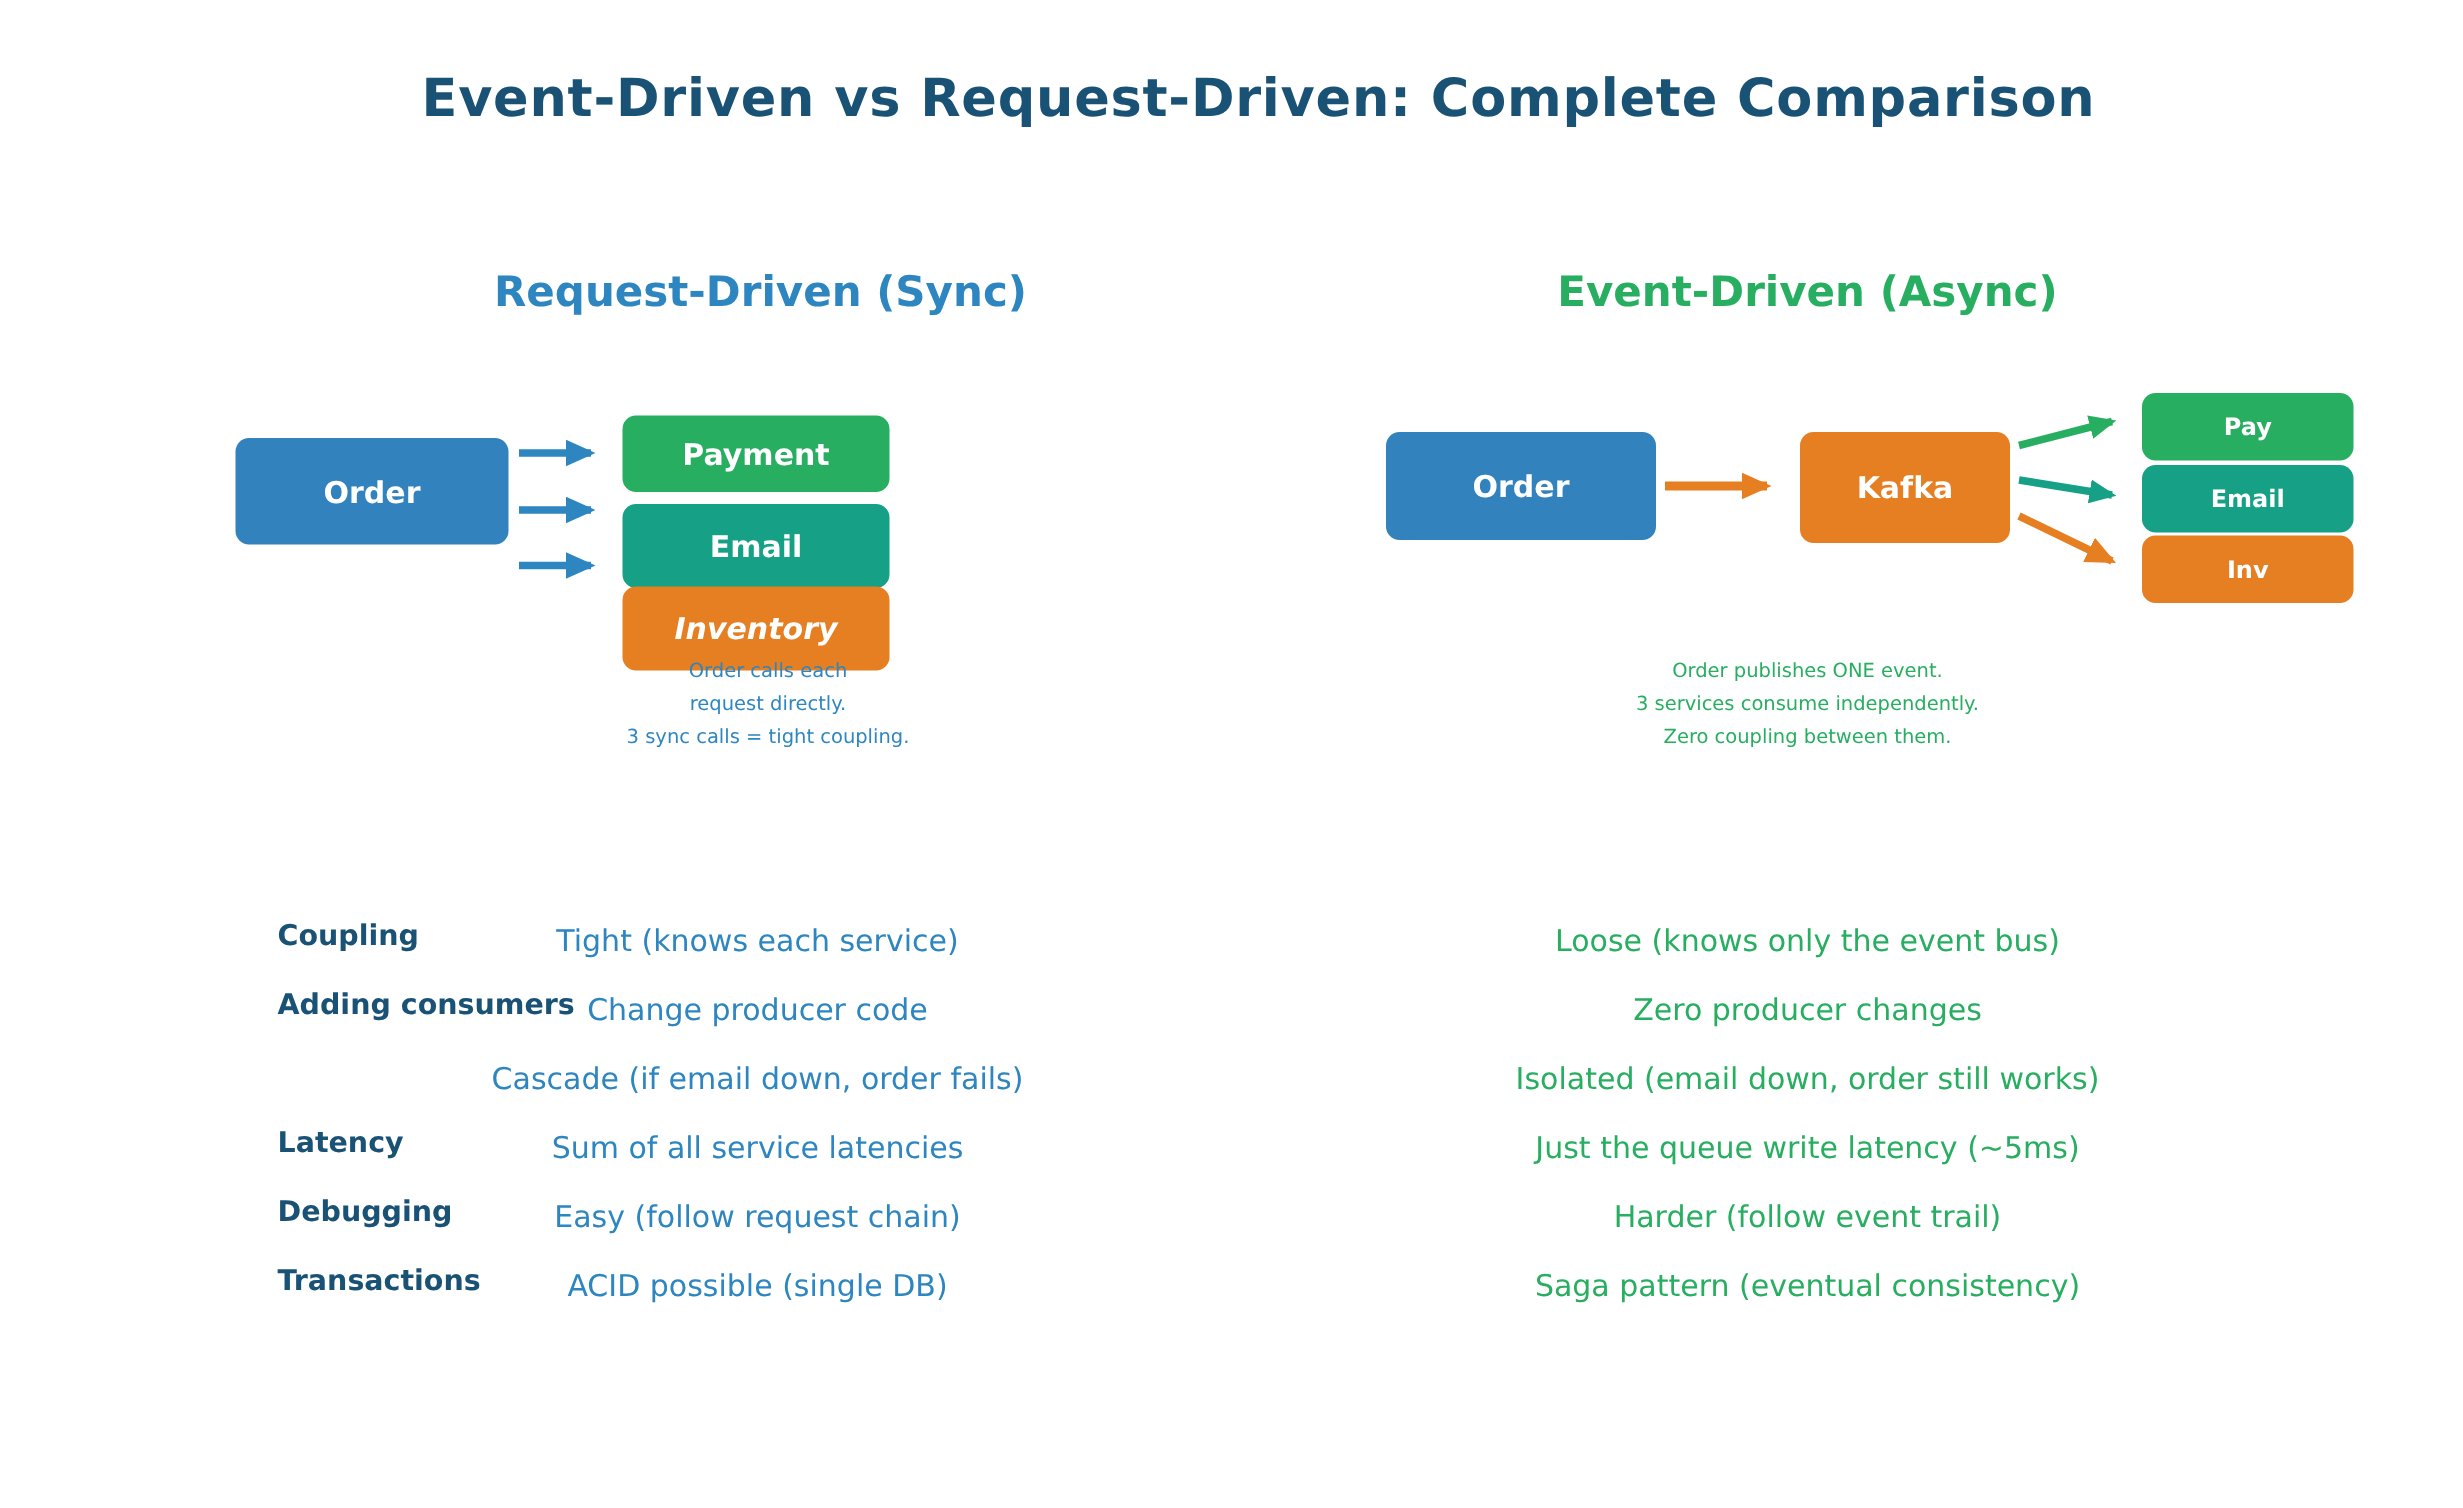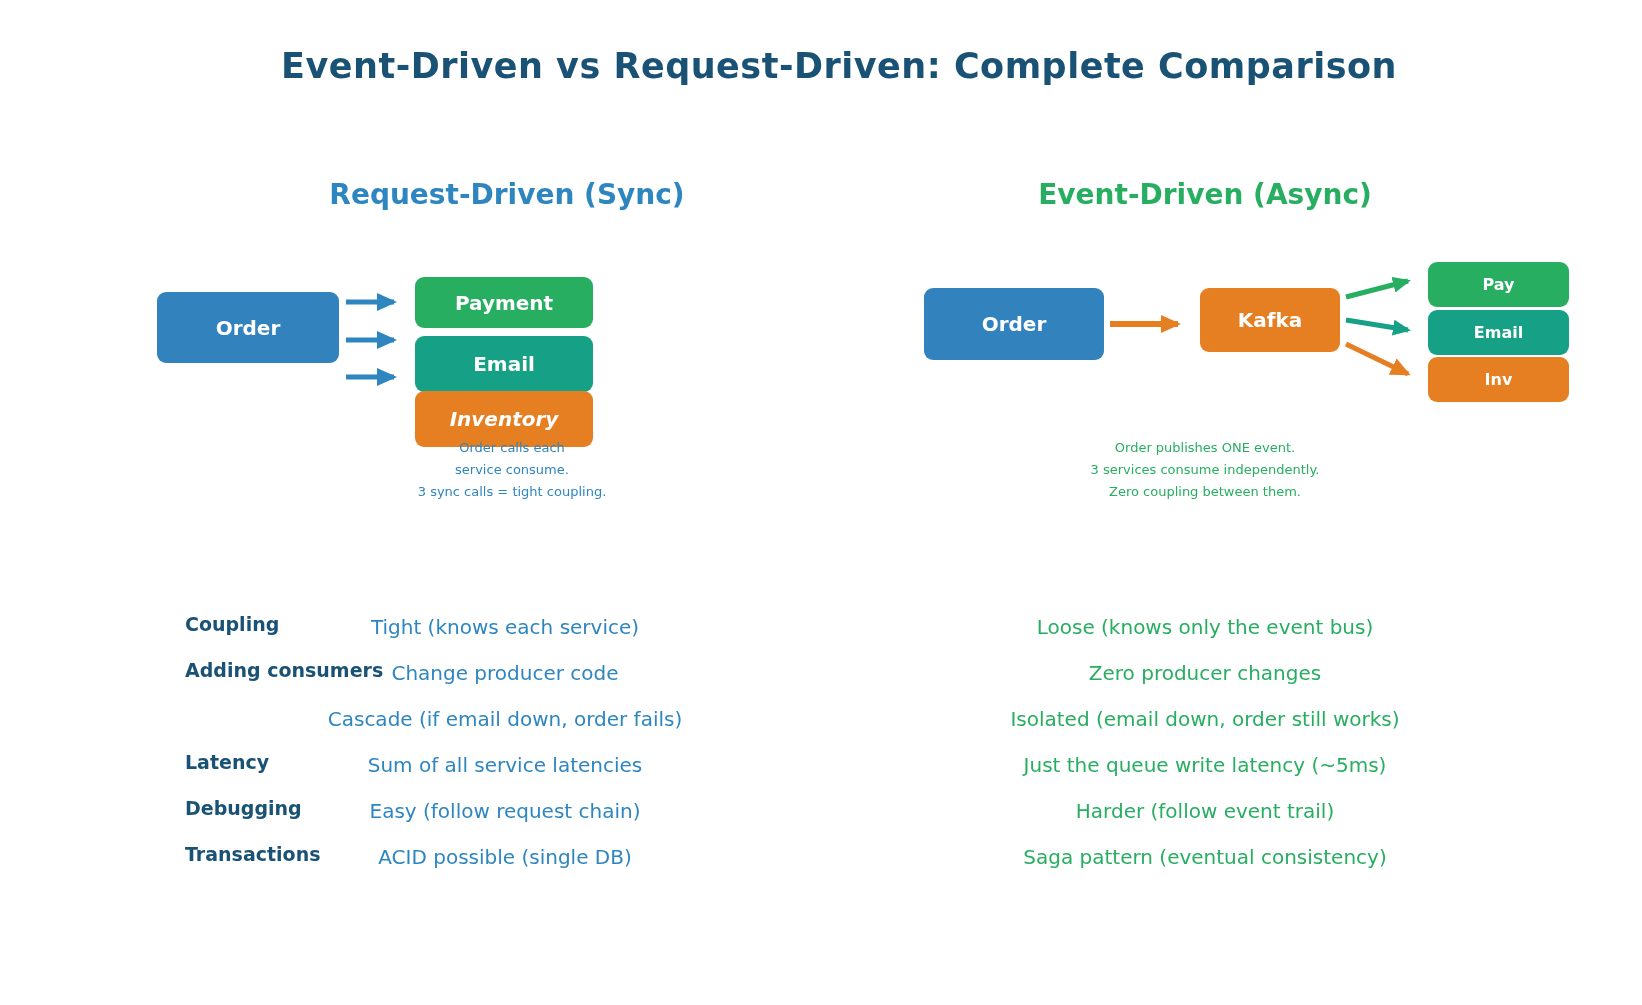--- a/index.html
+++ b/index.html
@@ -28,21 +28,21 @@
   .bg-orange{background:var(--orange);}
 
   
   .l-order{left:157px;top:292px;width:182px;height:71px;}
   .l-payment{left:415px;top:263px;width:178px;height:51px;margin-top:14px;}
   .l-email{left:415px;top:336px;width:178px;height:56px;}
   .l-inventory{left:415px;top:391px;width:178px;height:56px;font-style:italic;}
 
   
   .r-order{left:924px;top:288px;width:180px;height:72px;}
-  .r-kafka{left:1200px;top:288px;width:140px;height:64px;}
+  .r-kafka{left:1200px;top:288px;width:140px;height:74px;}
   .r-pay{left:1428px;top:262px;width:141px;height:45px;}
   .r-email{left:1428px;top:310px;width:141px;height:45px;}
   .r-inv{left:1428px;top:357px;width:141px;height:45px;}
 
   .caption{position:absolute;margin:0;text-align:center;font-size:13px;line-height:22px;z-index:5;}
   .caption.sync{left:262px;top:437px;width:500px;color:var(--blue);}
   .caption.async{left:955px;top:437px;width:500px;color:var(--green);}
 
   .arrows{position:absolute;left:0;top:0;width:1642px;height:1005px;pointer-events:none;}
   .stroke-blue{stroke:var(--blue);}
@@ -115,21 +115,21 @@
   </div>
   <div class="node big bg-teal l-email">
     <span>Email</span>
   </div>
   <div class="node big bg-orange l-inventory">
     <span>Inventory</span>
   </div>
 
   <p class="caption sync">
     <span>Order calls each</span><br>
-    <span>service consume.</span><br>
+    <span>request directly.</span><br>
     <span>3 sync calls = tight coupling.</span>
   </p>
 
   <div class="node big bg-blue r-order">
     <span>Order</span>
   </div>
   <div class="node big bg-orange r-kafka">
     <span>Kafka</span>
   </div>
   <div class="node small bg-green r-pay">

